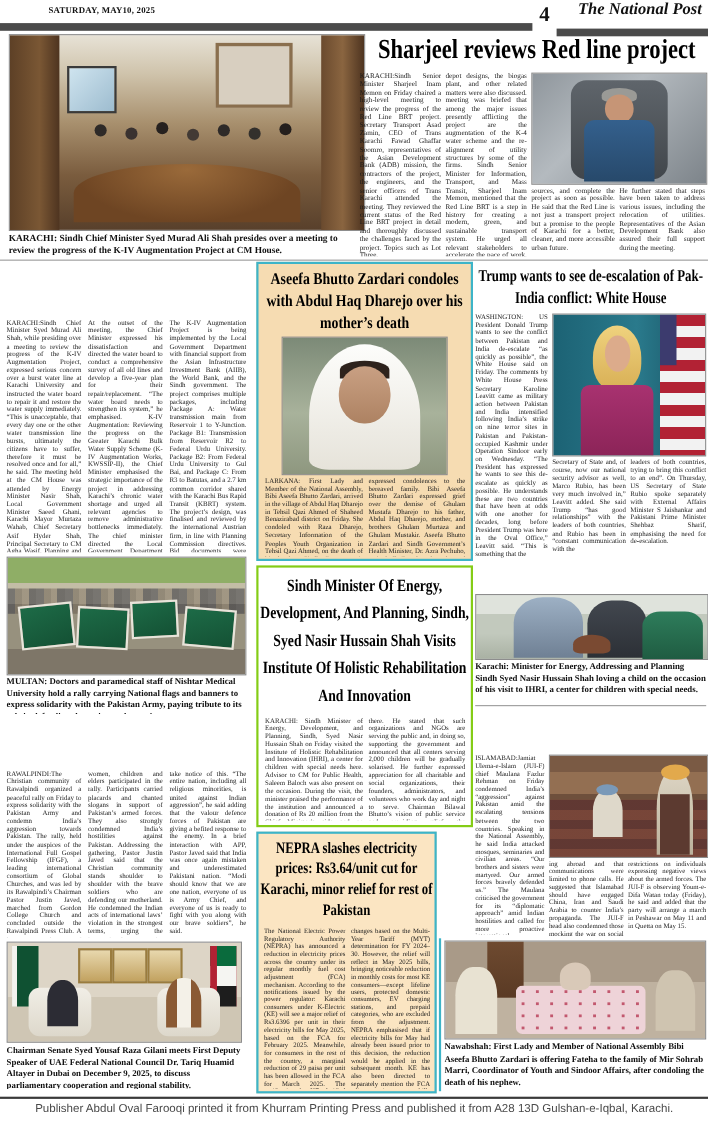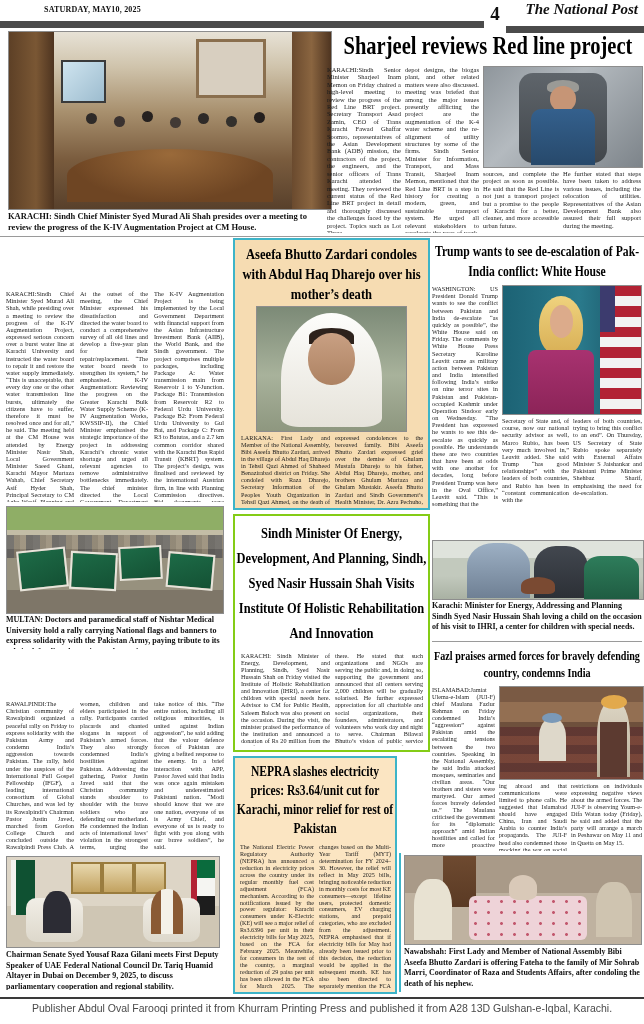--- a/index.html
+++ b/index.html
@@ -177,23 +177,20 @@
   <div class="photo ph-ka" style="left:432px;top:540px;width:210px;height:58px;">
     <div class="shape man"></div>
     <div class="shape vest"></div>
     <div class="shape green"></div>
     <div class="shape child"></div>
   </div>
   <div class="caption" style="left:432px;top:601px;width:210px;height:34px;">Karachi: Minister for Energy, Addressing and Planning Sindh Syed Nasir Hussain Shah loving a child on the occasion of his visit to IHRI, a center for children with special needs.</div>
 
   <div class="rule" style="left:432px;top:641px;width:210px;height:1px;"></div>
 
-  <div class="hwrap" style="left:432px;top:648px;width:210px;height:33px;">
-    <div class="hin" style="width:270px;transform:scaleX(0.778);font-size:13px;line-height:16.5px;">Fazl praises armed forces for bravely defending country, condemns India</div>
-  </div>
   <div class="col f62" style="left:432px;top:686px;width:63px;height:164px;">ISLAMABAD:Jamiat Ulema-e-Islam (JUI-F) chief Maulana Fazlur Rehman on Friday condemned India’s “aggression” against Pakistan amid the escalating tensions between the two countries. Speaking in the National Assembly, he said India attacked mosques, seminaries and civilian areas. “Our brothers and sisters were martyred. Our armed forces bravely defended us.” The Maulana criticised the government for its “diplomatic approach” amid Indian hostilities and called for more proactive international engagement. He regretted that Pakistan had no diplomatic mission opera-</div>
   <div class="photo ph-fa" style="left:499px;top:686px;width:143px;height:92px;">
     <div class="shape rows"></div>
     <div class="shape man2"></div>
     <div class="shape turban2"></div>
     <div class="shape man1"></div>
     <div class="shape vest1"></div>
     <div class="shape turban1"></div>
   </div>
   <div class="col f62" style="left:499px;top:782px;width:68px;height:69px;">ing abroad and that communications were limited to phone calls. He suggested that Islamabad should have engaged China, Iran and Saudi Arabia to counter India’s propaganda. The JUI-F head also condemned those mocking the war on social media and called for</div>
@@ -221,19 +218,19 @@
   <div class="caption" style="left:6px;top:950px;width:218px;height:40px;">Chairman Senate Syed Yousaf Raza Gilani meets First Deputy Speaker of UAE Federal National Council Dr. Tariq Huamid Altayer in Dubai on December 9, 2025, to discuss parliamentary cooperation and regional stability.</div>
 
   <div class="nb-block">
     <div class="photo ph-nb" style="left:3px;top:2px;width:236px;height:88px;">
       <div class="shape door"></div>
       <div class="shape cloth"></div>
       <div class="shape f1"></div>
       <div class="shape f2"></div>
       <div class="shape f3"></div>
     </div>
-    <div class="caption" style="left:3px;top:94px;width:238px;height:42px;">Nawabshah: First Lady and Member of National Assembly Bibi Aseefa Bhutto Zardari is offering Fateha to the family of Mir Sohrab Marri, Coordinator of Raza and Students Affairs, after condoling the death of his nephew.</div>
+    <div class="caption" style="left:3px;top:94px;width:238px;height:42px;">Nawabshah: First Lady and Member of National Assembly Bibi Aseefa Bhutto Zardari is offering Fateha to the family of Mir Sohrab Marri, Coordinator of Youth and Sindoor Affairs, after condoling the death of his nephew.</div>
   </div>
 
   <div class="footer-rule"></div>
   <div class="footer-text">Publisher Abdul Oval Farooqi printed it from Khurram Printing Press and published it from A28 13D Gulshan-e-Iqbal, Karachi.</div>
 
 </div>
 
 </body></html>

